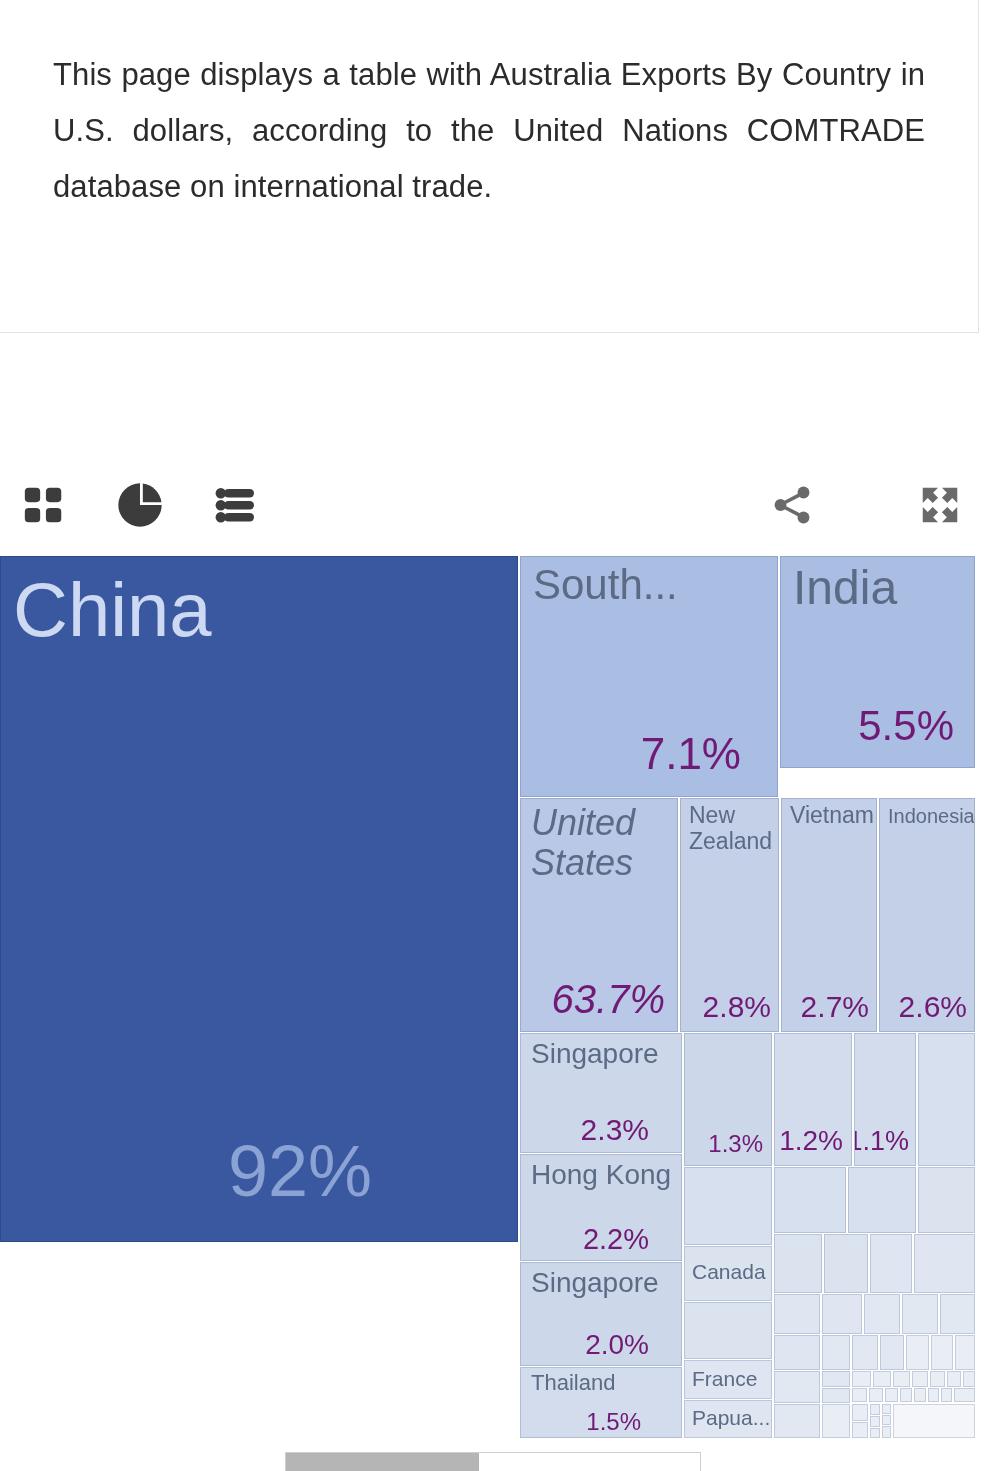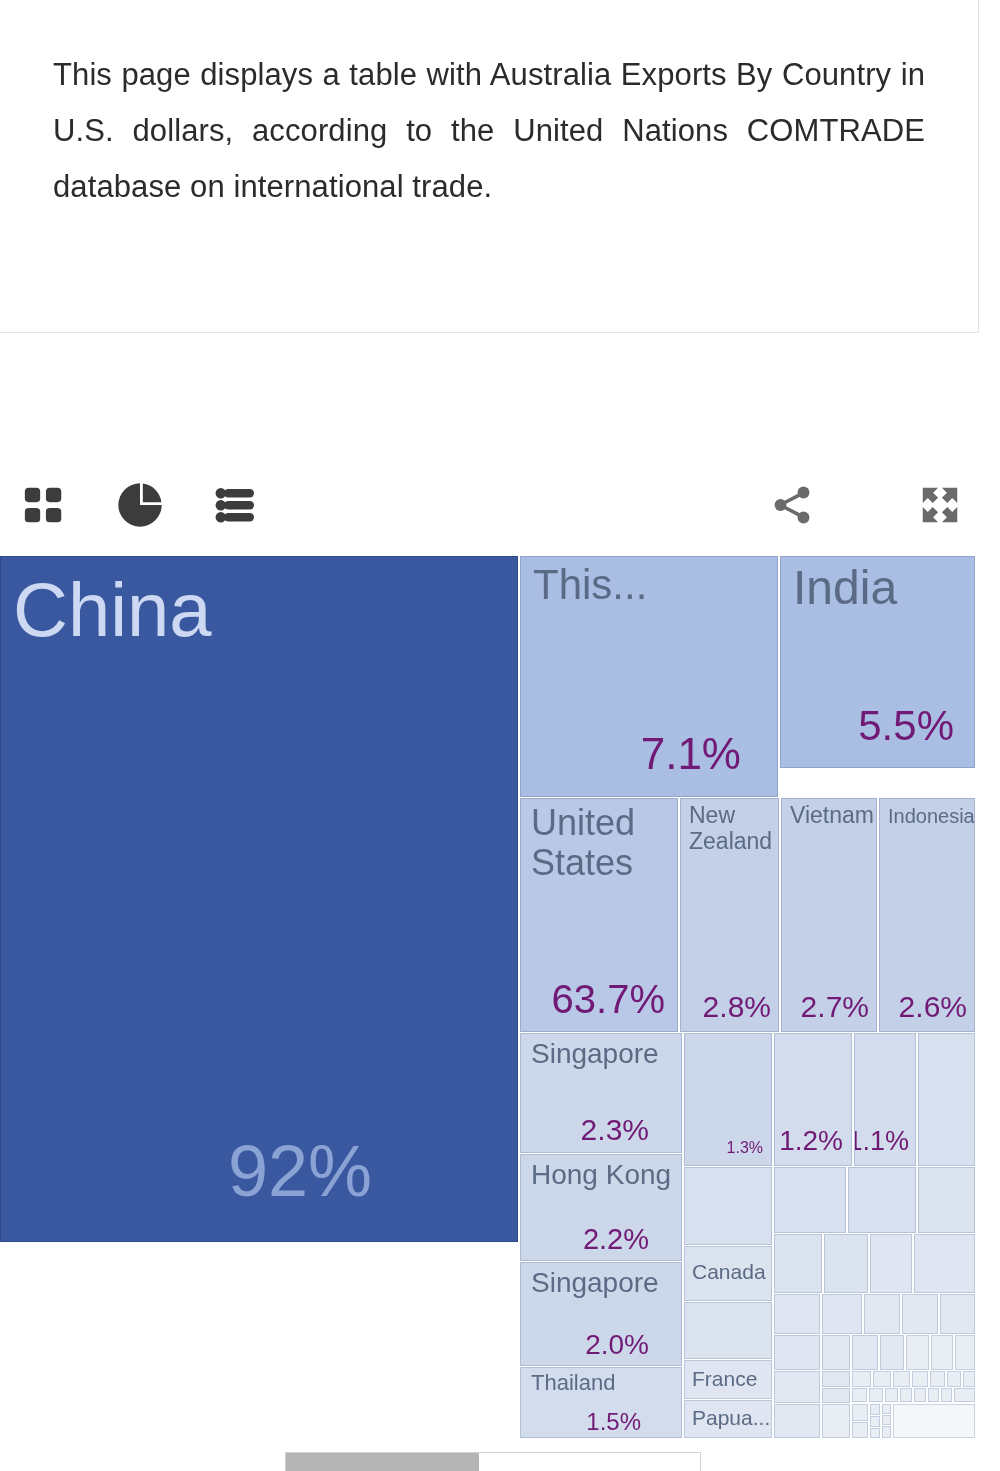--- a/index.html
+++ b/index.html
@@ -84,21 +84,21 @@
     line-height: 1.1;
   }
   
   .c1 { background: #39589f; border-color: #2e4a8a; }
   .c1 .nm { color: #cdd9f2; }
   .c1 .pc { color: #8ba3d4; }
   .c2 { background: #7e9ad4; border-color: #6b87c2; }
   .c2 .nm { color: #4d5e7d; }
   .c2 .pc { color: #6a7ea3; }
   .c3 { background: #aabde3; border-color: #8fa3cd; }
-  .c4 { background: #b9c8e6; border-color: #9aabcc; }
+  .c4 { background: #b9c8e6; border-color: #9aabcc; font-style: italic; }
   .c5 { background: #c3d0e8; border-color: #a3b2d0; }
   .c6 { background: #ccd7ea; border-color: #abb9d3; }
   .c7 { background: #d2dcec; border-color: #b0bed6; }
   .c8 { background: #d7e0ee; border-color: #b4c1d8; }
   .c9 { background: #dbe3ef; border-color: #b8c4da; }
   .c10 { background: #dfe6f1; border-color: #bbc7dc; }
   .c11 { background: #e2e8f2; border-color: #bdc9dd; }
   .c12 { background: #e9edf4; border-color: #c3cde0; }
 
   
@@ -198,21 +198,21 @@
 
 <div class="treemap">
 
   <div class="tile c1" style="left:0px;  top:0px;   width:518px; height:686px;">
     <div class="nm" style="font-size:76px; top:10px;">China</div>
     <div class="pc" style="font-size:72px; right:145px; bottom:30px;">92%</div>
   </div>
 
 
   <div class="tile c3" style="left:520px; top:0px; width:258px; height:241px;">
-    <div class="nm" style="font-size:42px;">This...</div>
+    <div class="nm" style="font-size:42px;">South...</div>
     <div class="pc" style="font-size:44px; right:36px; bottom:18px;">7.1%</div>
   </div>
 
   <div class="tile c3" style="left:780px; top:0px; width:195px; height:212px;">
     <div class="nm" style="font-size:48px;">India</div>
     <div class="pc" style="font-size:42px; right:20px; bottom:18px;">5.5%</div>
   </div>
 
   <div class="tile c4" style="left:520px; top:242px; width:158px; height:234px;">
     <div class="nm" style="font-size:36px; left:10px;">United
@@ -235,21 +235,21 @@
     <div class="nm" style="font-size:20px; left:8px; top:6px;">Indonesia</div>
     <div class="pc" style="font-size:30px; right:7px; bottom:8px;">2.6%</div>
   </div>
 
   <div class="tile c6" style="left:520px; top:477px; width:162px; height:120px;">
     <div class="nm" style="font-size:28px; left:10px;">Singapore</div>
     <div class="pc" style="font-size:30px; right:32px; bottom:6px;">2.3%</div>
   </div>
 
   <div class="tile c6" style="left:684px; top:477px; width:88px; height:133px;">
-    <div class="pc" style="font-size:16px; right:8px; bottom:8px;">1.3%</div>
+    <div class="pc" style="font-size:24px; right:8px; bottom:8px;">1.3%</div>
   </div>
 
   <div class="tile c7" style="left:774px; top:477px; width:78px; height:133px;">
     <div class="pc" style="font-size:28px; right:8px; bottom:8px;">1.2%</div>
   </div>
 
   <div class="tile c7" style="left:854px; top:477px; width:62px; height:133px;">
     <div class="pc" style="font-size:27px; right:6px; bottom:8px;">1.1%</div>
   </div>
 

